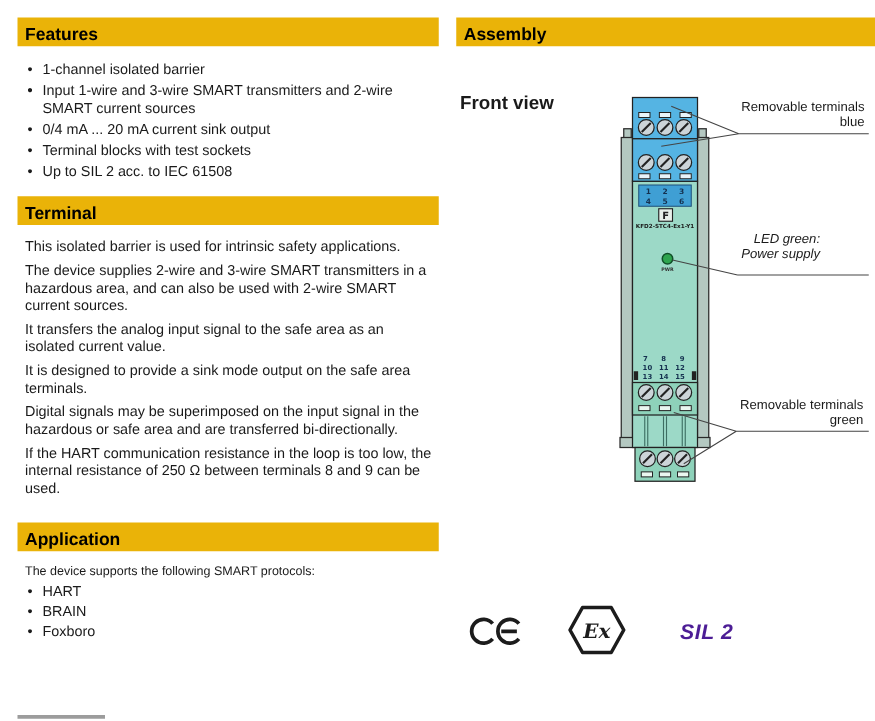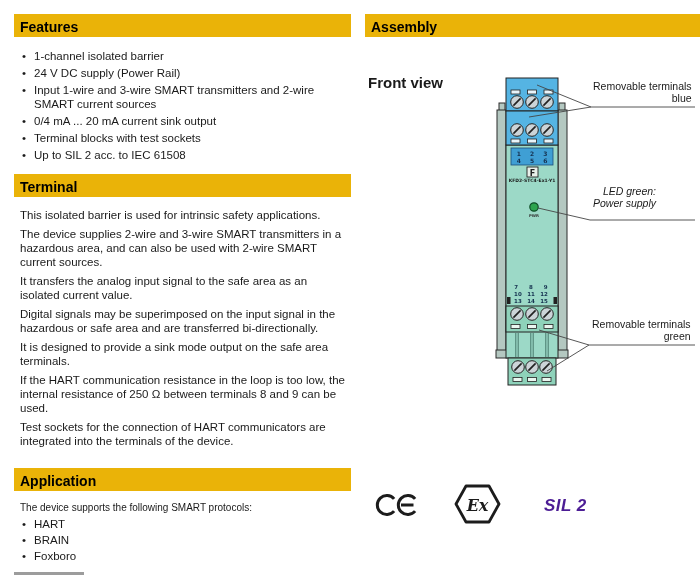--- a/index.html
+++ b/index.html
@@ -40,38 +40,37 @@
 <body>
 
 <div class="page">
 
   <div class="col-left">
     <div class="section-header">
       <span>Features</span>
     </div>
     <ul class="bullets">
       <li><span class="b">•</span><span>1-channel isolated barrier</span></li>
-      <li><span class="b">•</span><span>24 V DC supply (Power Rail)</span></li>
+      <li><span class="b">•</span></li>
       <li><span class="b">•</span><span>Input 1-wire and 3-wire SMART transmitters and 2-wire SMART current sources</span></li>
       <li><span class="b">•</span><span>0/4 mA ... 20 mA current sink output</span></li>
       <li><span class="b">•</span><span>Terminal blocks with test sockets</span></li>
       <li><span class="b">•</span><span>Up to SIL 2 acc. to IEC 61508</span></li>
     </ul>
 
     <div class="section-header hdr-function">
       <span>Terminal</span>
     </div>
     <div class="paras">
       <p class="first">This isolated barrier is used for intrinsic safety applications.</p>
       <p>The device supplies 2-wire and 3-wire SMART transmitters in a hazardous area, and can also be used with 2-wire SMART current sources.</p>
       <p>It transfers the analog input signal to the safe area as an isolated current value.</p>
+      <p>It is designed to provide a sink mode output on the safe area terminals.</p>
       <p>Digital signals may be superimposed on the input signal in the hazardous or safe area and are transferred bi-directionally.</p>
-      <p>It is designed to provide a sink mode output on the safe area terminals.</p>
       <p>If the HART communication resistance in the loop is too low, the internal resistance of 250 Ω between terminals 8 and 9 can be used.</p>
-      <p>Test sockets for the connection of HART communicators are integrated into the terminals of the device.</p>
     </div>
 
     <div class="section-header hdr-application">
       <span>Application</span>
     </div>
     <p class="intro">The device supports the following SMART protocols:</p>
     <ul class="bullets app-list">
       <li><span class="b">•</span><span>HART</span></li>
       <li><span class="b">•</span><span>BRAIN</span></li>
       <li><span class="b">•</span><span>Foxboro</span></li>

